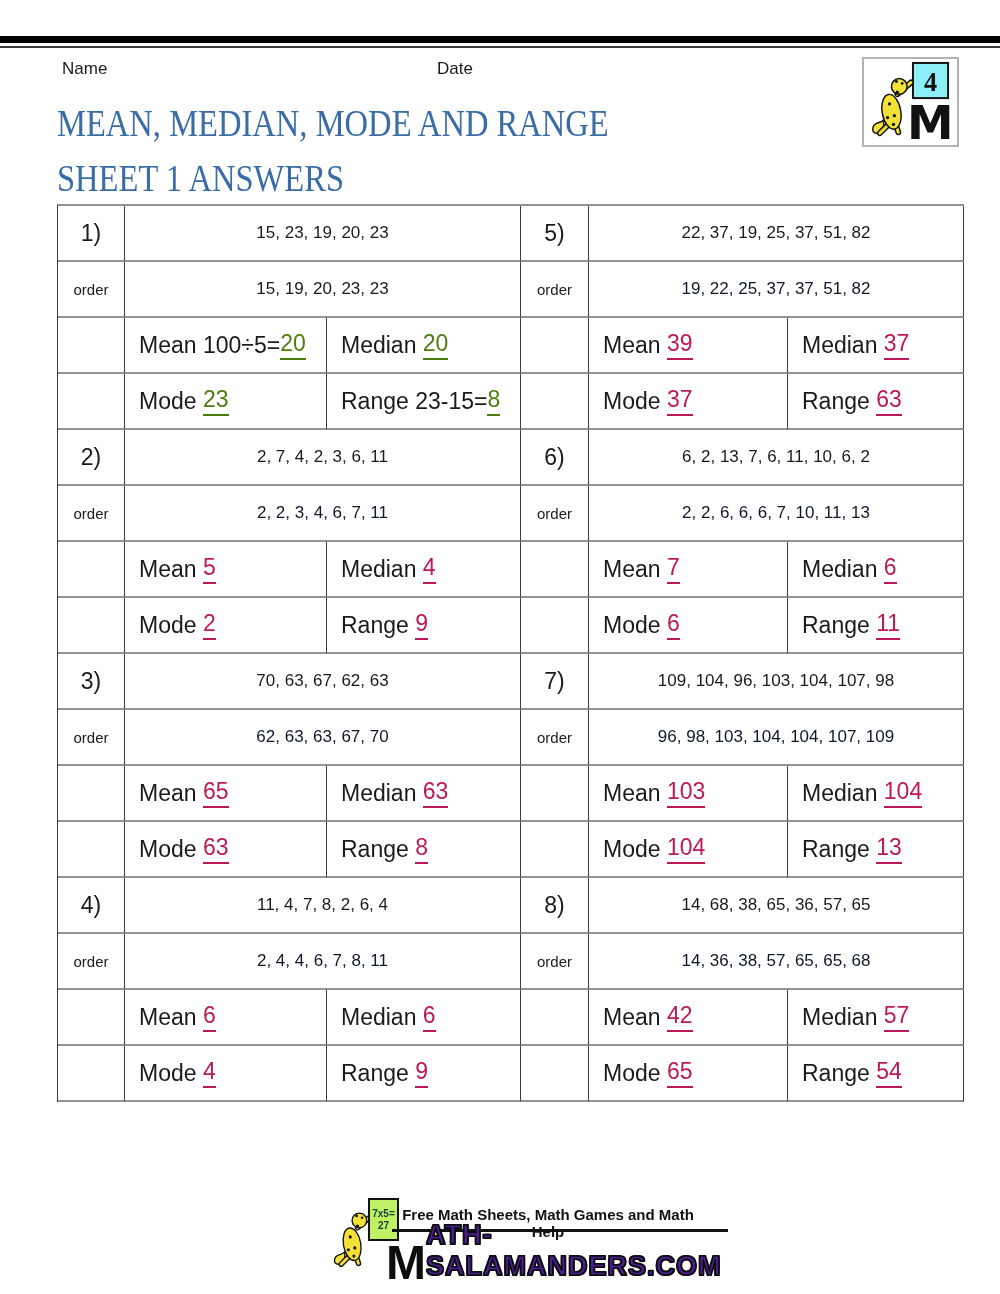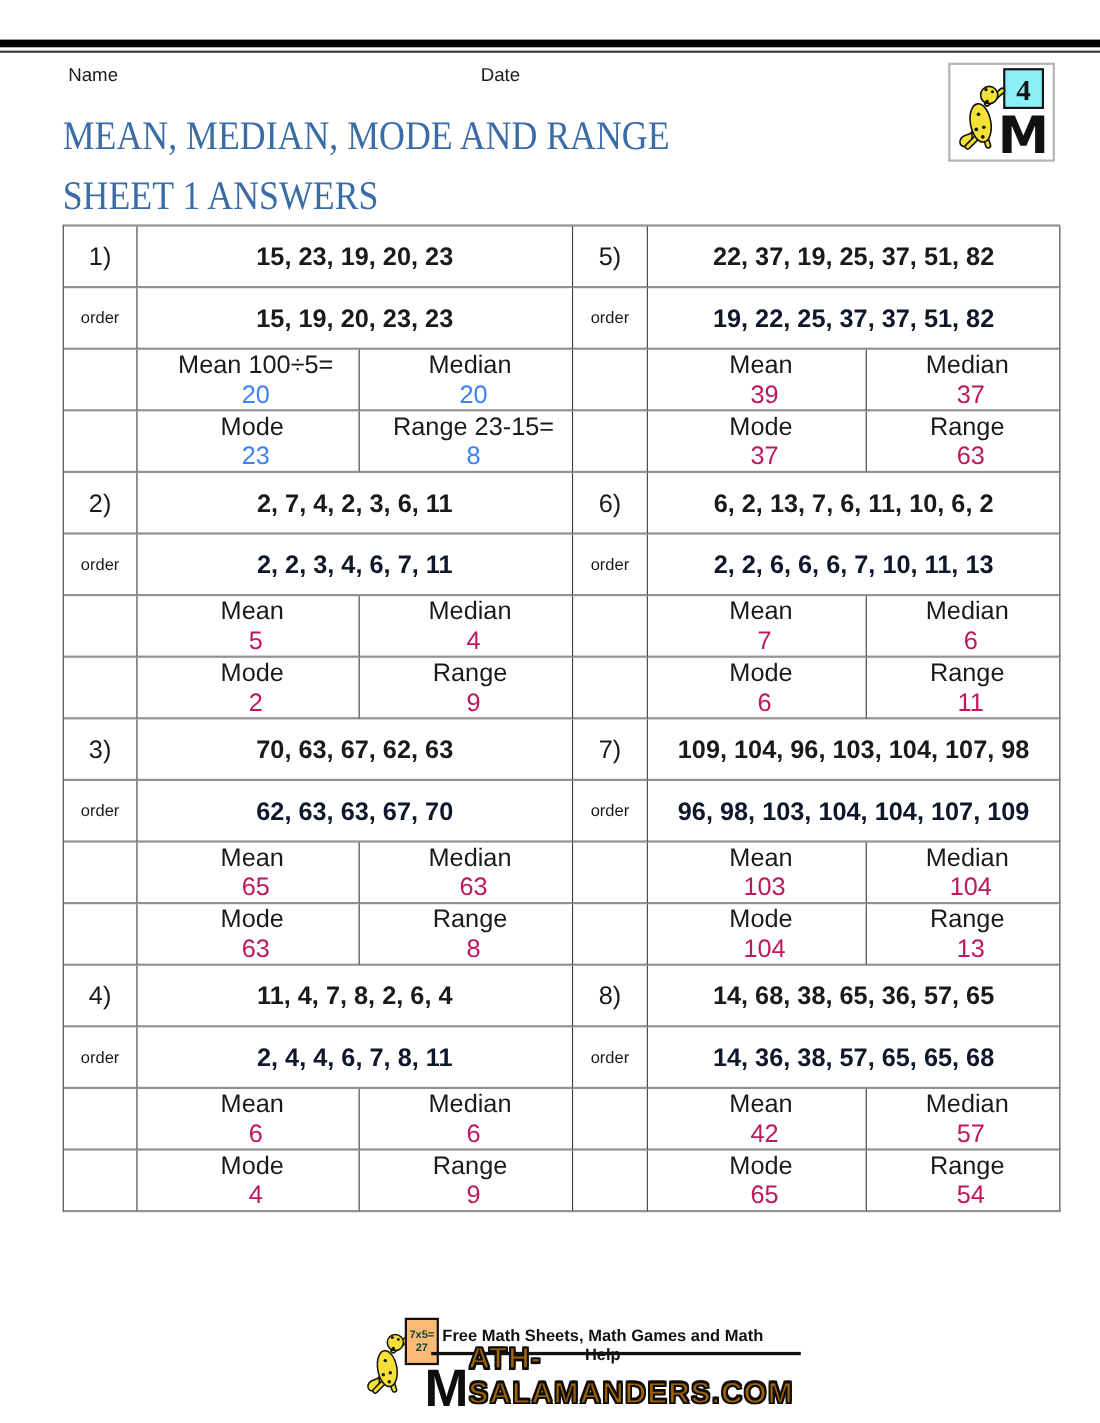--- a/index.html
+++ b/index.html
@@ -26,38 +26,38 @@
     position:absolute;left:57px;top:204px;width:906px;
     display:grid;grid-template-columns:67px 202px 194px 68px 199px 176px;
     grid-auto-rows:56px;
     border-left:1px solid #3c3c3c;border-top:2px solid #929292;
     background:#fff;
   }
   .c{border-right:1px solid #3c3c3c;border-bottom:2px solid #929292;display:flex;align-items:center;
      box-sizing:border-box;overflow:hidden;}
   .span2{grid-column:span 2;}
   .num{justify-content:center;font-size:23px;}
-  .data{justify-content:center;font-size:23px;font-weight:bold;}
+  .data{justify-content:center;font-size:17px;}
   .ord{justify-content:center;font-size:15px;}
-  .stat{justify-content:flex-start;padding-left:14px;font-size:23px;white-space:pre;flex-direction:column;}
+  .stat{justify-content:flex-start;padding-left:14px;font-size:23px;white-space:pre;}
   .red{color:#0f172a;}
   .ans{color:#be185d;border-bottom:2.5px solid currentColor;padding-bottom:1px;}
-  .bk .ans{color:#3b82f6;}
+  .bk .ans{color:#4d7c0f;}
   
   .footer{position:absolute;left:330px;top:1198px;width:400px;height:74px;}
   .footer-salamander{position:absolute;left:0;top:6px;}
-  .footer-board{position:absolute;left:38px;top:0;width:31px;height:43px;background:#fdba74;
+  .footer-board{position:absolute;left:38px;top:0;width:31px;height:43px;background:#bef264;
     border:2px solid #111;box-sizing:border-box;display:flex;flex-direction:column;align-items:center;
     justify-content:center;font-size:10px;font-weight:bold;color:#17403a;line-height:1.15;}
   .footer-tagline{position:absolute;left:56px;top:8px;width:324px;text-align:center;
     font-size:15px;font-weight:bold;color:#111;}
   .footer-rule{position:absolute;left:62px;top:31px;width:336px;height:3px;background:#111;}
   .footer-site{position:absolute;left:56px;top:22px;display:flex;align-items:flex-end;}
   .site-m{font-size:48px;font-weight:800;line-height:0.92;color:#0d0d0d;}
-  .site-rest{font-size:27px;font-weight:700;letter-spacing:1px;color:#a16207;padding-bottom:3px;
+  .site-rest{font-size:27px;font-weight:700;letter-spacing:1px;color:#4c1d95;padding-bottom:3px;
     -webkit-text-stroke:1.5px #0d0d0d;
     text-shadow:-1px -1px 0 #0d0d0d,1px -1px 0 #0d0d0d,-1px 1px 0 #0d0d0d,1px 1px 0 #0d0d0d;}
 </style>
 </head>
 <body>
 
 <div class="rule-thick"></div>
 <div class="rule-thin"></div>
 
 <div class="name-label">Name</div>

